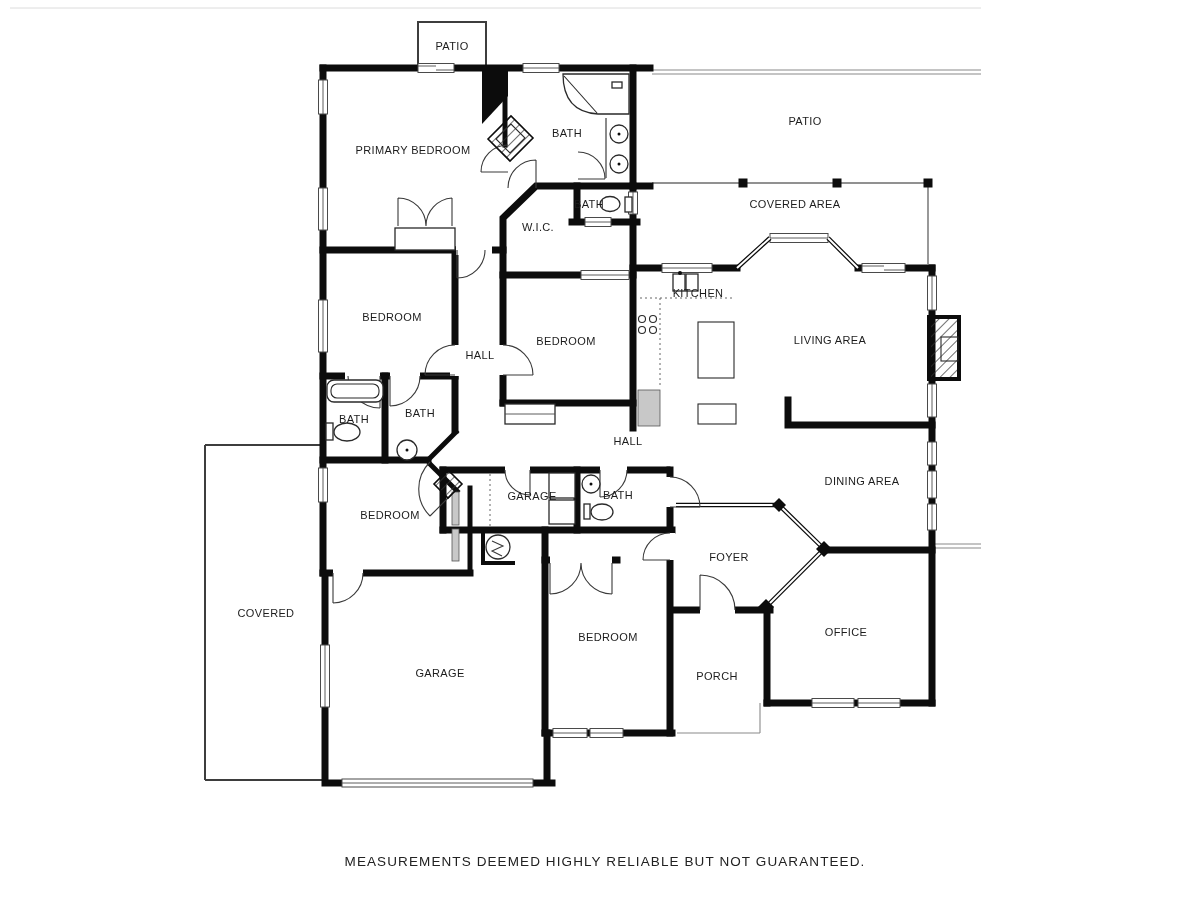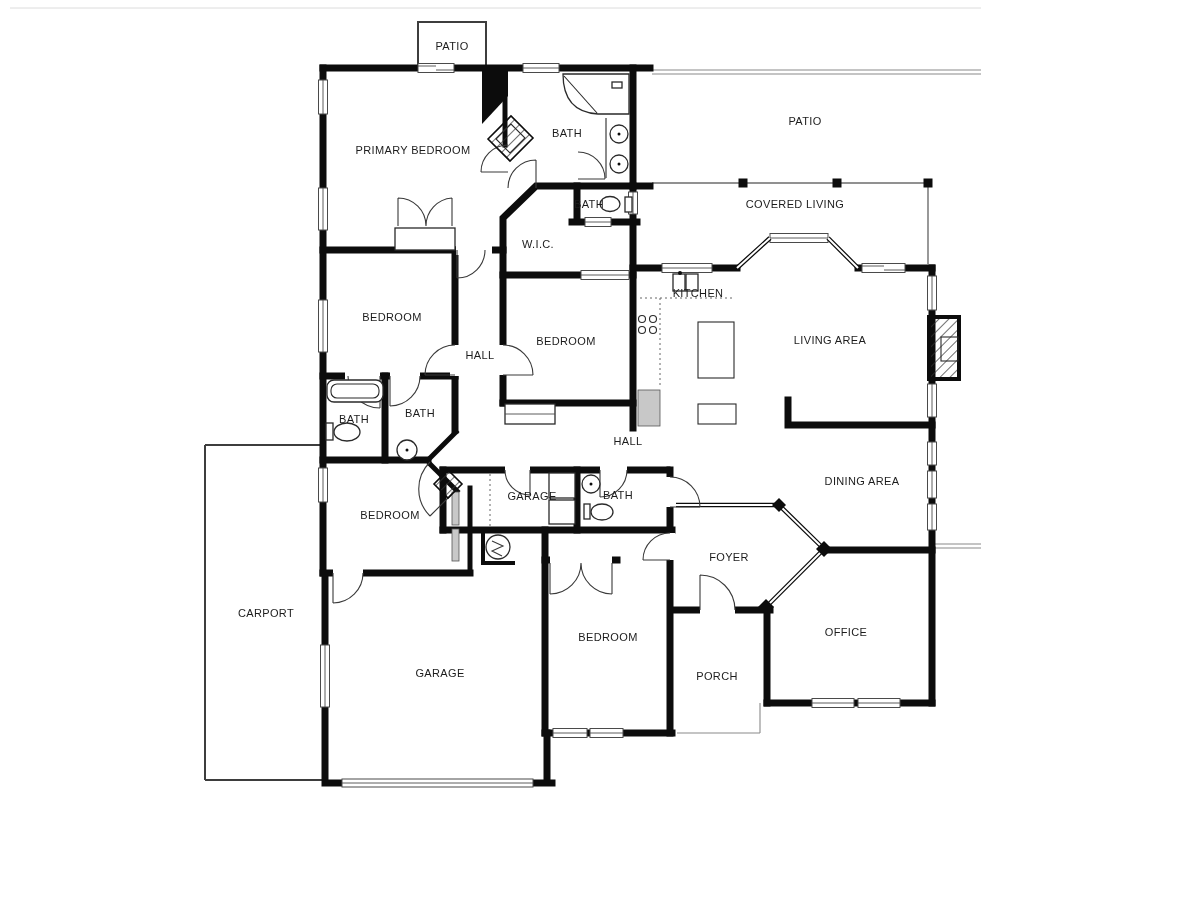--- a/index.html
+++ b/index.html
@@ -256,35 +256,36 @@
   <g>
     <rect x="929" y="317" width="30" height="62" fill="url(#hatch)" stroke="#0c0c0c" stroke-width="4"></rect>
     <rect class="fixn" x="941" y="337" width="17" height="24"></rect>
   </g>
 </svg>
 
   <div class="lbl" style="left:452px;top:46px">PATIO</div>
   <div class="lbl" style="left:413px;top:150px">PRIMARY BEDROOM</div>
   <div class="lbl" style="left:567px;top:133px">BATH</div>
   <div class="lbl" style="left:805px;top:121px">PATIO</div>
-  <div class="lbl" style="left:795px;top:204px">COVERED LIVING</div>
+  <div class="lbl" style="left:795px;top:204px">COVERED AREA</div>
   <div class="lbl" style="left:589px;top:204px">BATH</div>
-  <div class="lbl" style="left:538px;top:244px">W.I.C.</div>
+  <div class="lbl" style="left:538px;top:227px">W.I.C.</div>
   <div class="lbl" style="left:392px;top:317px">BEDROOM</div>
   <div class="lbl" style="left:698px;top:293px">KITCHEN</div>
   <div class="lbl" style="left:830px;top:340px">LIVING AREA</div>
   <div class="lbl" style="left:566px;top:341px">BEDROOM</div>
   <div class="lbl" style="left:480px;top:355px">HALL</div>
   <div class="lbl" style="left:354px;top:419px">BATH</div>
   <div class="lbl" style="left:420px;top:413px">BATH</div>
   <div class="lbl" style="left:628px;top:441px">HALL</div>
   <div class="lbl" style="left:862px;top:481px">DINING AREA</div>
   <div class="lbl" style="left:532px;top:496px">GARAGE</div>
   <div class="lbl" style="left:618px;top:495px">BATH</div>
   <div class="lbl" style="left:390px;top:515px">BEDROOM</div>
   <div class="lbl" style="left:729px;top:557px">FOYER</div>
-  <div class="lbl" style="left:266px;top:613px">CARPORT</div>
+  <div class="lbl" style="left:266px;top:613px">COVERED</div>
   <div class="lbl" style="left:846px;top:632px">OFFICE</div>
   <div class="lbl" style="left:608px;top:637px">BEDROOM</div>
   <div class="lbl" style="left:440px;top:673px">GARAGE</div>
   <div class="lbl" style="left:717px;top:676px">PORCH</div>
 
+  <div class="disclaimer" style="left:605px;top:861px">MEASUREMENTS DEEMED HIGHLY RELIABLE BUT NOT GUARANTEED.</div>
 </div>
 
 </body></html>

